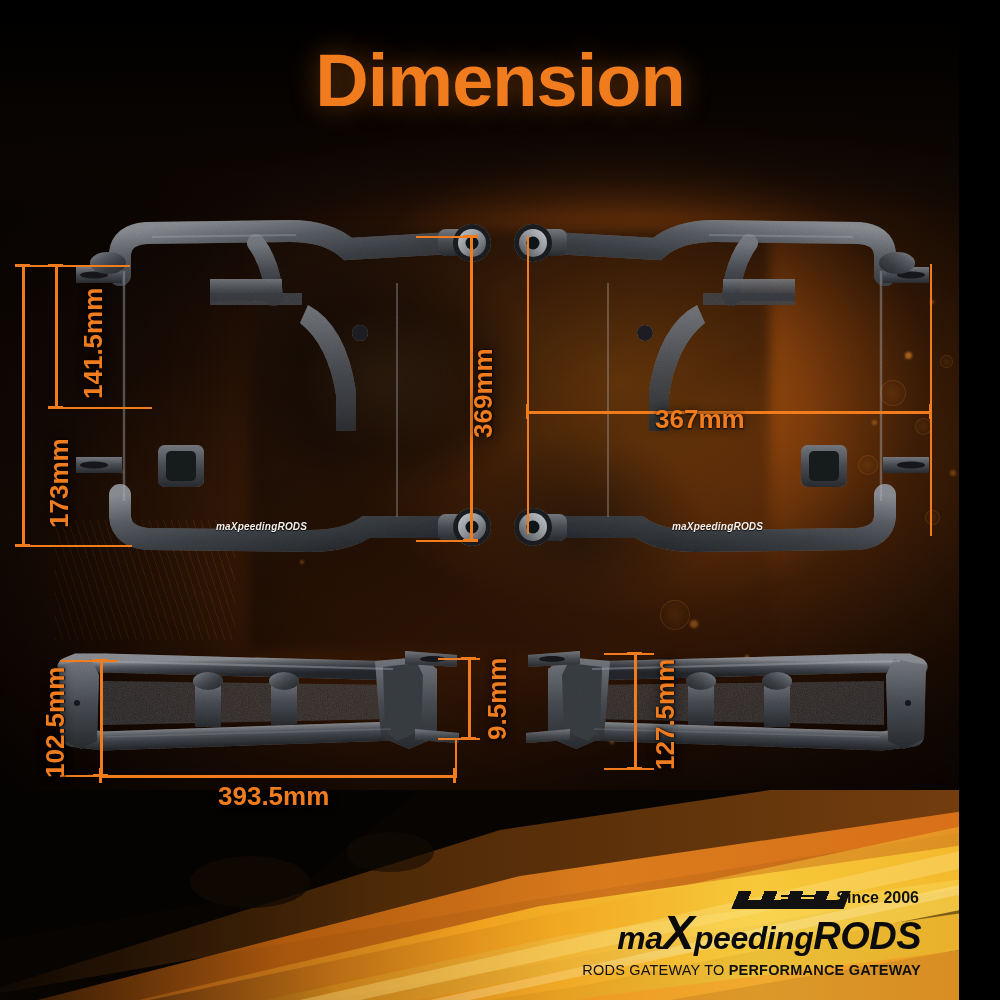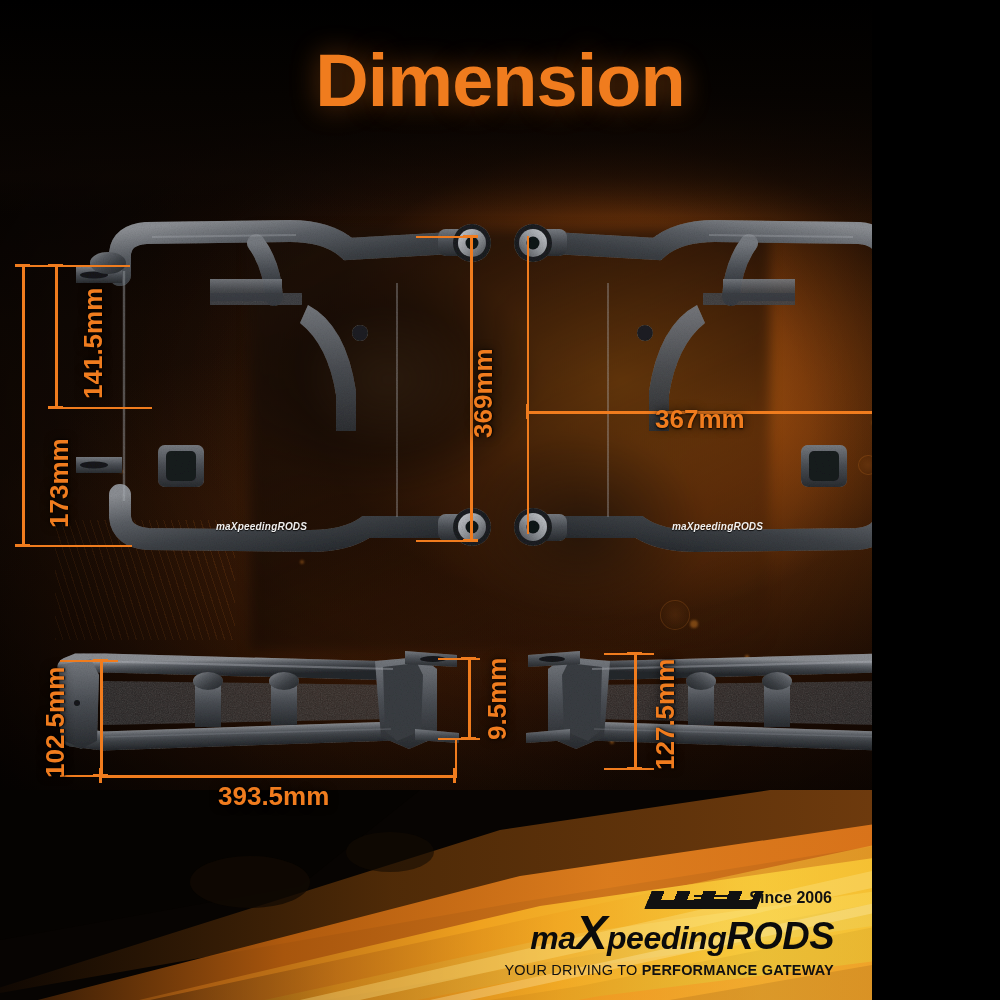--- a/index.html
+++ b/index.html
@@ -5,21 +5,21 @@
 <style>
   * { margin:0; padding:0; box-sizing:border-box; }
   html, body {
     width:1000px; height:1000px;
     background:#000;
     font-family:"Liberation Sans", sans-serif;
     overflow:hidden;
   }
   #stage {
     position:relative;
-    width:872px; height:1000px;
+    width:959px; height:1000px;
     background:#0a0604;
     overflow:hidden;
   }
 
   
   .bg-base{
     position:absolute; inset:0;
     background:
       radial-gradient(ellipse 430px 330px at 620px 380px, rgba(255,142,26,0.62) 0%, rgba(210,100,18,0.34) 42%, rgba(90,40,8,0.10) 72%, rgba(0,0,0,0) 100%),
       radial-gradient(ellipse 700px 500px at 760px 430px, rgba(196,96,16,0.40) 0%, rgba(120,52,8,0.16) 55%, rgba(0,0,0,0) 100%),
@@ -455,17 +455,17 @@
   <div class="logo">
     <div style="position:relative; display:inline-block;">
       <div class="since-bars"></div>
       <div class="logo-since">Since 2006</div>
       <div class="flag"></div>
       <div class="logo-main">
         <span class="lt">ma</span><span class="logo-x">X</span><span class="lt">peeding</span><span>RODS</span>
       </div>
     </div>
     <div class="tagline">
-      <span>YOUR DRIVING TO </span><b>PERFORMANCE GATEWAY</b>
+      <span>RODS GATEWAY TO </span><b>PERFORMANCE GATEWAY</b>
     </div>
   </div>
 
 </div>
 
 </body></html>

